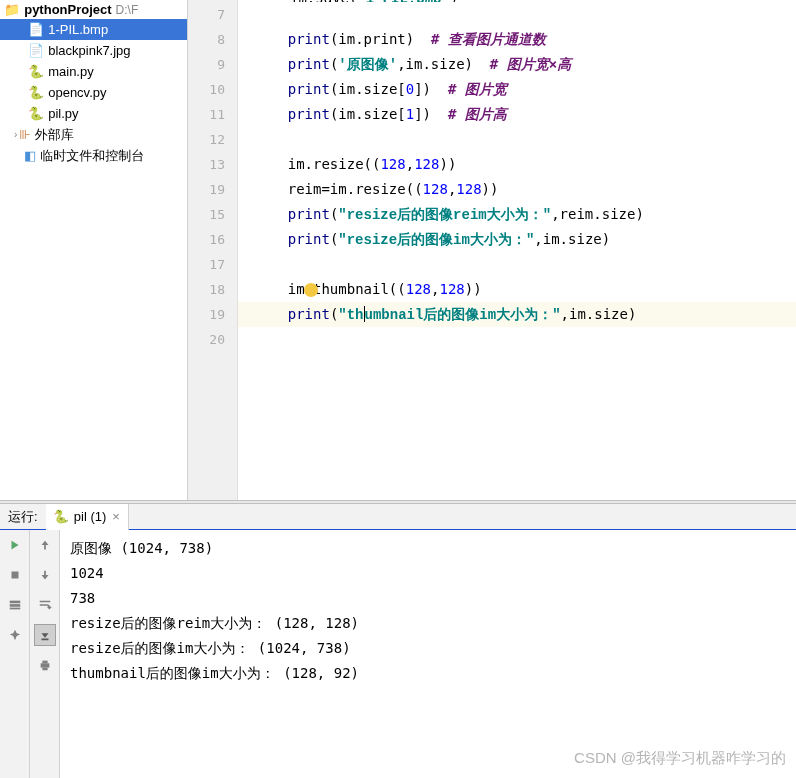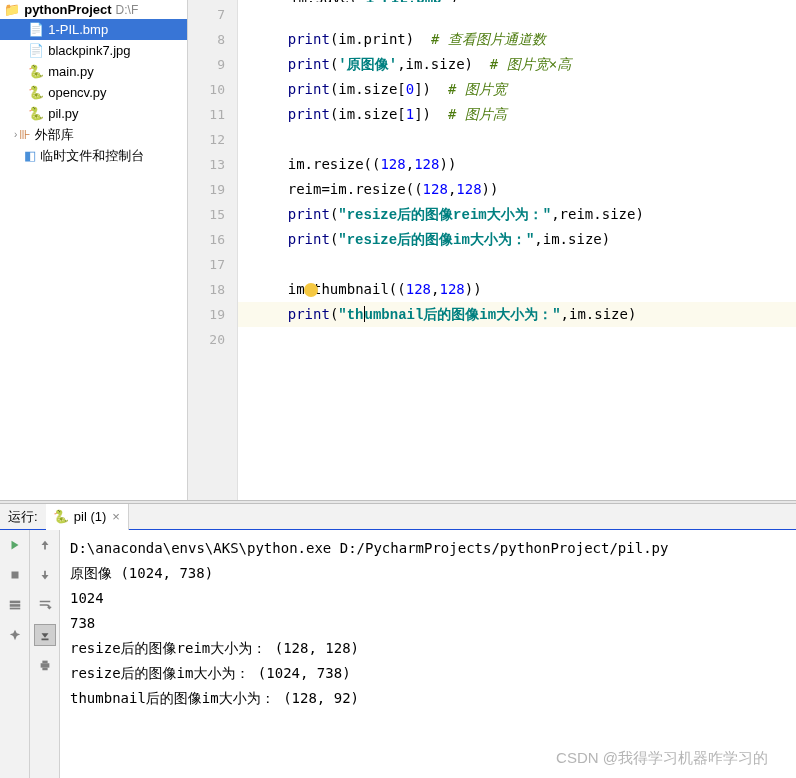--- a/index.html
+++ b/index.html
@@ -18,21 +18,21 @@
     .tree-section .expand-icon { margin-right: 2px; color: #888; font-size: 10px; }
     
     .editor-area { flex: 1; display: flex; background: #fff; }
     .gutter { width: 50px; background: #f0f0f0; border-right: 1px solid #e0e0e0; text-align: right; padding-top: 2px; }
     .gutter .line-num { color: #adadad; font-family: "Consolas", monospace; font-size: 13px; padding-right: 12px; height: 25px; line-height: 25px; }
     .code { flex: 1; font-family: "Consolas", "Microsoft YaHei", monospace; font-size: 14px; padding-top: 2px; }
     .code-line { height: 25px; line-height: 25px; padding-left: 16px; white-space: pre; }
     .code-line.highlighted { background: #fcfaed; }
     .tok-str { color: #008080; font-weight: bold; font-family: Liberation Mono, monospace; }
     .tok-num { color: #0000ff; }
-    .tok-comment { color: #4d7c0f; font-style: italic; }
+    .tok-comment { color: #701a75; font-style: italic; font-weight: bold; }
     .tok-builtin { color: #000080; }
     .tok-id { color: #000; }
     .caret { border-left: 1px solid #000; }
     .bulb { display: inline-block; width: 14px; height: 14px; background: #f5c842; border-radius: 50%; vertical-align: middle; margin: 0 -14px 0 0; position: relative; left: -1px; }
     
     .splitter { height: 4px; background: #e8e8e8; border-top: 1px solid #c0c0c0; border-bottom: 1px solid #c0c0c0; cursor: ns-resize; }
     
     .run-panel { height: 274px; display: flex; flex-direction: column; }
     .run-header { display: flex; align-items: center; height: 26px; background: #f2f2f2; border-bottom: 1px solid #1d4ed8; }
     .run-label { padding: 0 8px; color: #000; font-size: 13px; }
@@ -43,21 +43,21 @@
     .run-body { flex: 1; display: flex; }
     .run-toolbar { width: 30px; background: #f2f2f2; border-right: 1px solid #d1d1d1; display: flex; flex-direction: column; align-items: center; padding-top: 4px; gap: 8px; }
     .run-toolbar2 { width: 30px; background: #f2f2f2; border-right: 1px solid #d1d1d1; display: flex; flex-direction: column; align-items: center; padding-top: 4px; gap: 8px; }
     .tool-btn { width: 22px; height: 22px; display: flex; align-items: center; justify-content: center; cursor: pointer; color: #595959; }
     .tool-btn.active { background: #cfcfcf; border: 1px solid #a0a0a0; }
     .tool-btn svg { width: 14px; height: 14px; }
     
     .console { flex: 1; font-family: "Consolas", "Microsoft YaHei", monospace; font-size: 14px; padding: 6px 10px; line-height: 25px; overflow: auto; }
     .console-line { white-space: pre; color: #000; }
     
-    .watermark { position: absolute; bottom: 10px; right: 28px; color: rgba(150,150,150,0.7); font-size: 15px; pointer-events: none; }
+    .watermark { position: absolute; bottom: 10px; right: 10px; color: rgba(150,150,150,0.7); font-size: 15px; pointer-events: none; }
     
     .icon-img { color: #7a9e7a; }
     .icon-py { color: #3b7bc4; }
   </style>
 </head>
 <body>
 
 <div class="container">
   <div class="sidebar">
     <div class="project-header">
@@ -193,21 +193,20 @@
         </div>
       <div class="tool-btn">
           <svg viewBox="0 0 16 16">
             <rect x="3" y="6" width="10" height="5" fill="#808080"></rect>
             <rect x="5" y="3" width="6" height="3" fill="#808080"></rect>
             <rect x="5" y="11" width="6" height="3" fill="#808080"></rect>
           </svg>
         </div>
     </div>
     <div class="console" id="console">
-        <div class="console-line">D:\anaconda\envs\AKS\python.exe D:/PycharmProjects/pythonProject/pil.py</div>
         <div class="console-line">原图像 (1024, 738)</div>
         <div class="console-line">1024</div>
         <div class="console-line">738</div>
         <div class="console-line">resize后的图像reim大小为： (128, 128)</div>
         <div class="console-line">resize后的图像im大小为： (1024, 738)</div>
         <div class="console-line">thumbnail后的图像im大小为： (128, 92)</div>
       </div>
   </div>
 </div>
 

